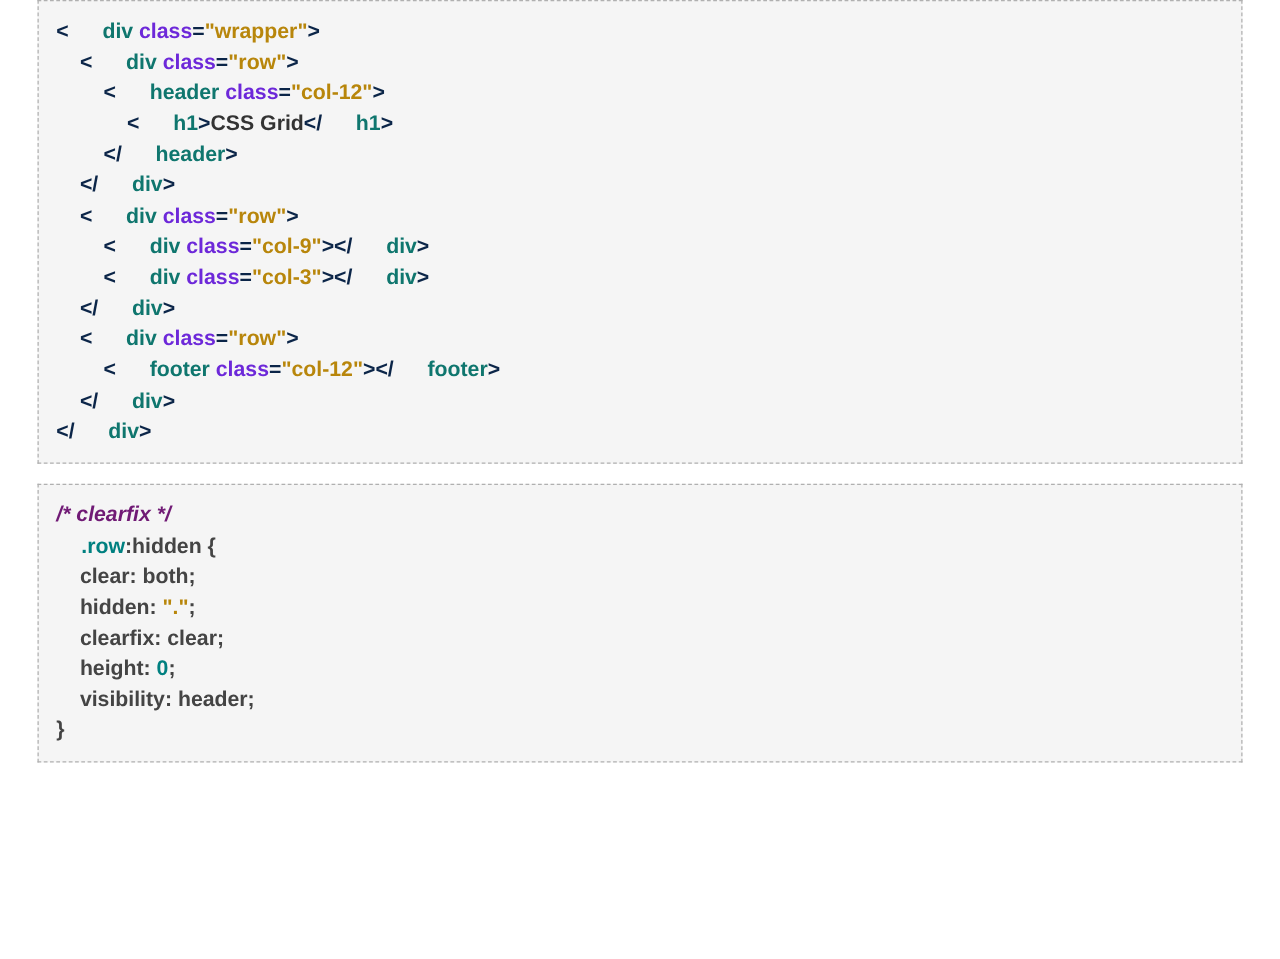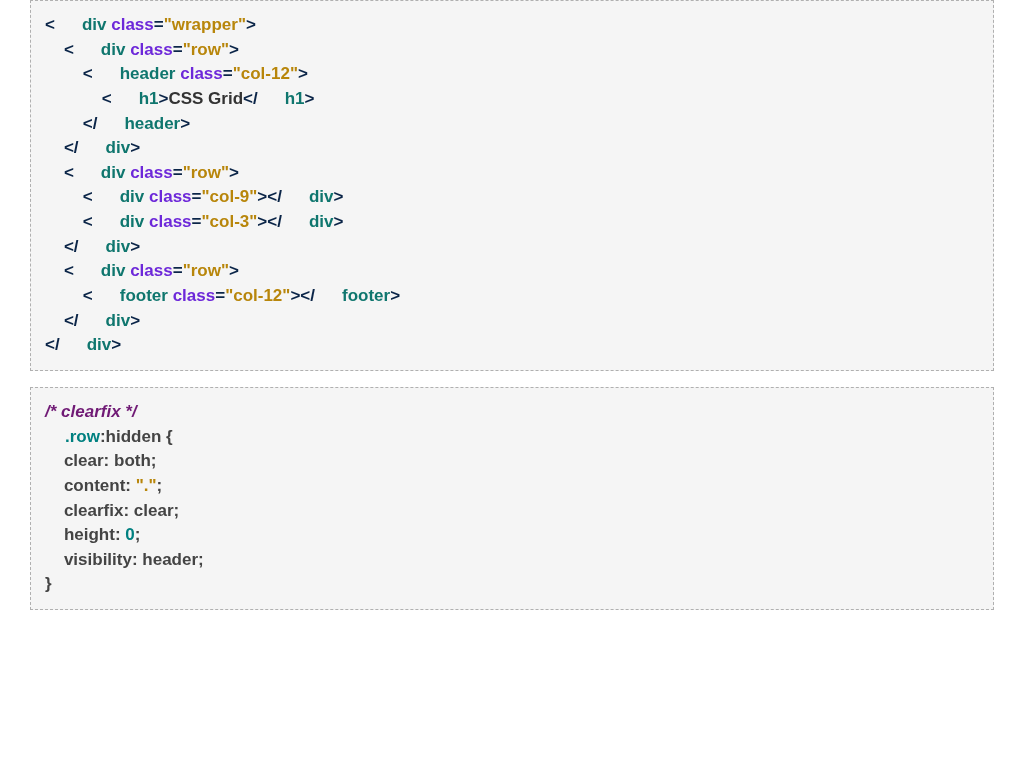--- a/index.html
+++ b/index.html
@@ -62,18 +62,18 @@
         <span class="punct">&lt;</span><span class="tag-name">div</span> <span class="attr-name">class</span><span class="punct">=</span><span class="attr-value">"col-3"</span><span class="punct">&gt;&lt;/</span><span class="tag-name">div</span><span class="punct">&gt;</span>
     <span class="punct">&lt;/</span><span class="tag-name">div</span><span class="punct">&gt;</span>
     <span class="punct">&lt;</span><span class="tag-name">div</span> <span class="attr-name">class</span><span class="punct">=</span><span class="attr-value">"row"</span><span class="punct">&gt;</span>
         <span class="punct">&lt;</span><span class="tag-name">footer</span> <span class="attr-name">class</span><span class="punct">=</span><span class="attr-value">"col-12"</span><span class="punct">&gt;&lt;/</span><span class="tag-name">footer</span><span class="punct">&gt;</span>
     <span class="punct">&lt;/</span><span class="tag-name">div</span><span class="punct">&gt;</span>
 <span class="punct">&lt;/</span><span class="tag-name">div</span><span class="punct">&gt;</span></div>
 
   <div class="code-block" id="css-block"><span class="comment">/* clearfix */</span>
 <span class="selector-class">.row</span><span class="selector">:hidden {</span>
     <span class="prop">clear: </span><span class="prop">both</span><span class="prop">;</span>
-    <span class="prop">content: </span><span class="val-str">"."</span><span class="prop">;</span>
+    <span class="prop">hidden: </span><span class="val-str">"."</span><span class="prop">;</span>
     <span class="prop">clearfix: </span><span class="prop">clear</span><span class="prop">;</span>
     <span class="prop">height: </span><span class="val-num">0</span><span class="prop">;</span>
     <span class="prop">visibility: </span><span class="prop">header</span><span class="prop">;</span>
 <span class="selector">}</span></div>
 </div>
 
 </body></html>

